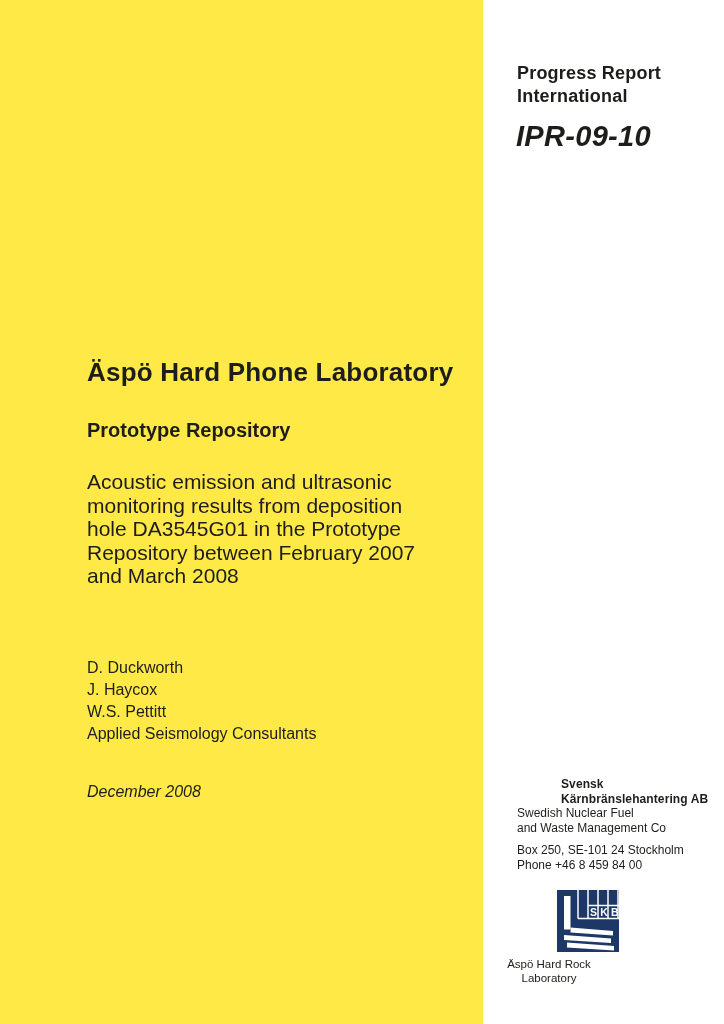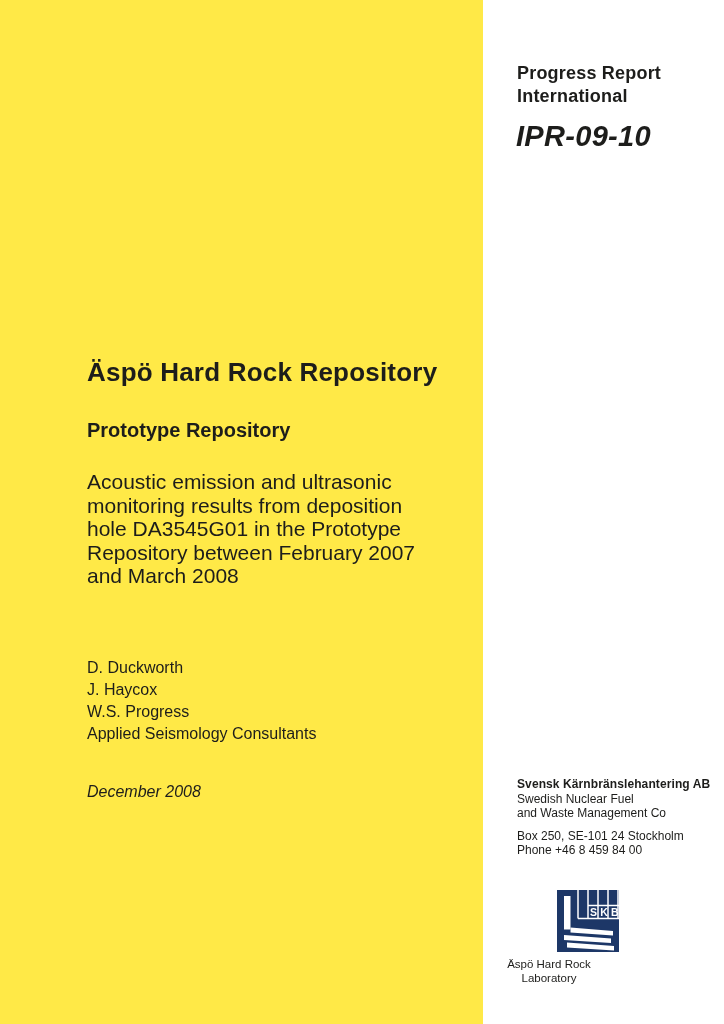--- a/index.html
+++ b/index.html
@@ -49,20 +49,21 @@
   .publisher {
     position: absolute;
     left: 517px;
     top: 777px;
     font-size: 12px;
     line-height: 14.5px;
   }
   .publisher .name {
     font-weight: 700;
     letter-spacing: 0.1px;
+    margin-left: 44px;
   }
   .publisher .address {
     margin-top: 8px;
   }
   .logo-wrap {
     position: absolute;
     left: 517px;
     top: 890px;
     width: 62px;
     height: 62px;
@@ -120,36 +121,36 @@
     font-style: italic;
   }
 </style>
 </head>
 <body>
 
 <div class="page">
 
   <div class="yellow-panel"></div>
 
-  <div class="lab-title">Äspö Hard Rock Repository</div>
+  <div class="lab-title">Äspö Hard Phone Laboratory</div>
 
   <div class="section-title">Prototype Repository</div>
 
   <div class="report-title">
     <div>Acoustic emission and ultrasonic</div>
     <div>monitoring results from deposition</div>
     <div>hole DA3545G01 in the Prototype</div>
     <div>Repository between February 2007</div>
     <div>and March 2008</div>
   </div>
 
   <div class="authors">
     <div>D. Duckworth</div>
     <div>J. Haycox</div>
-    <div>W.S. Progress</div>
+    <div>W.S. Pettitt</div>
     <div>Applied Seismology Consultants</div>
   </div>
 
   <div class="cover-date">December 2008</div>
 
   <div class="report-type">
     <div>Progress Report</div>
     <div>International</div>
   </div>
 

